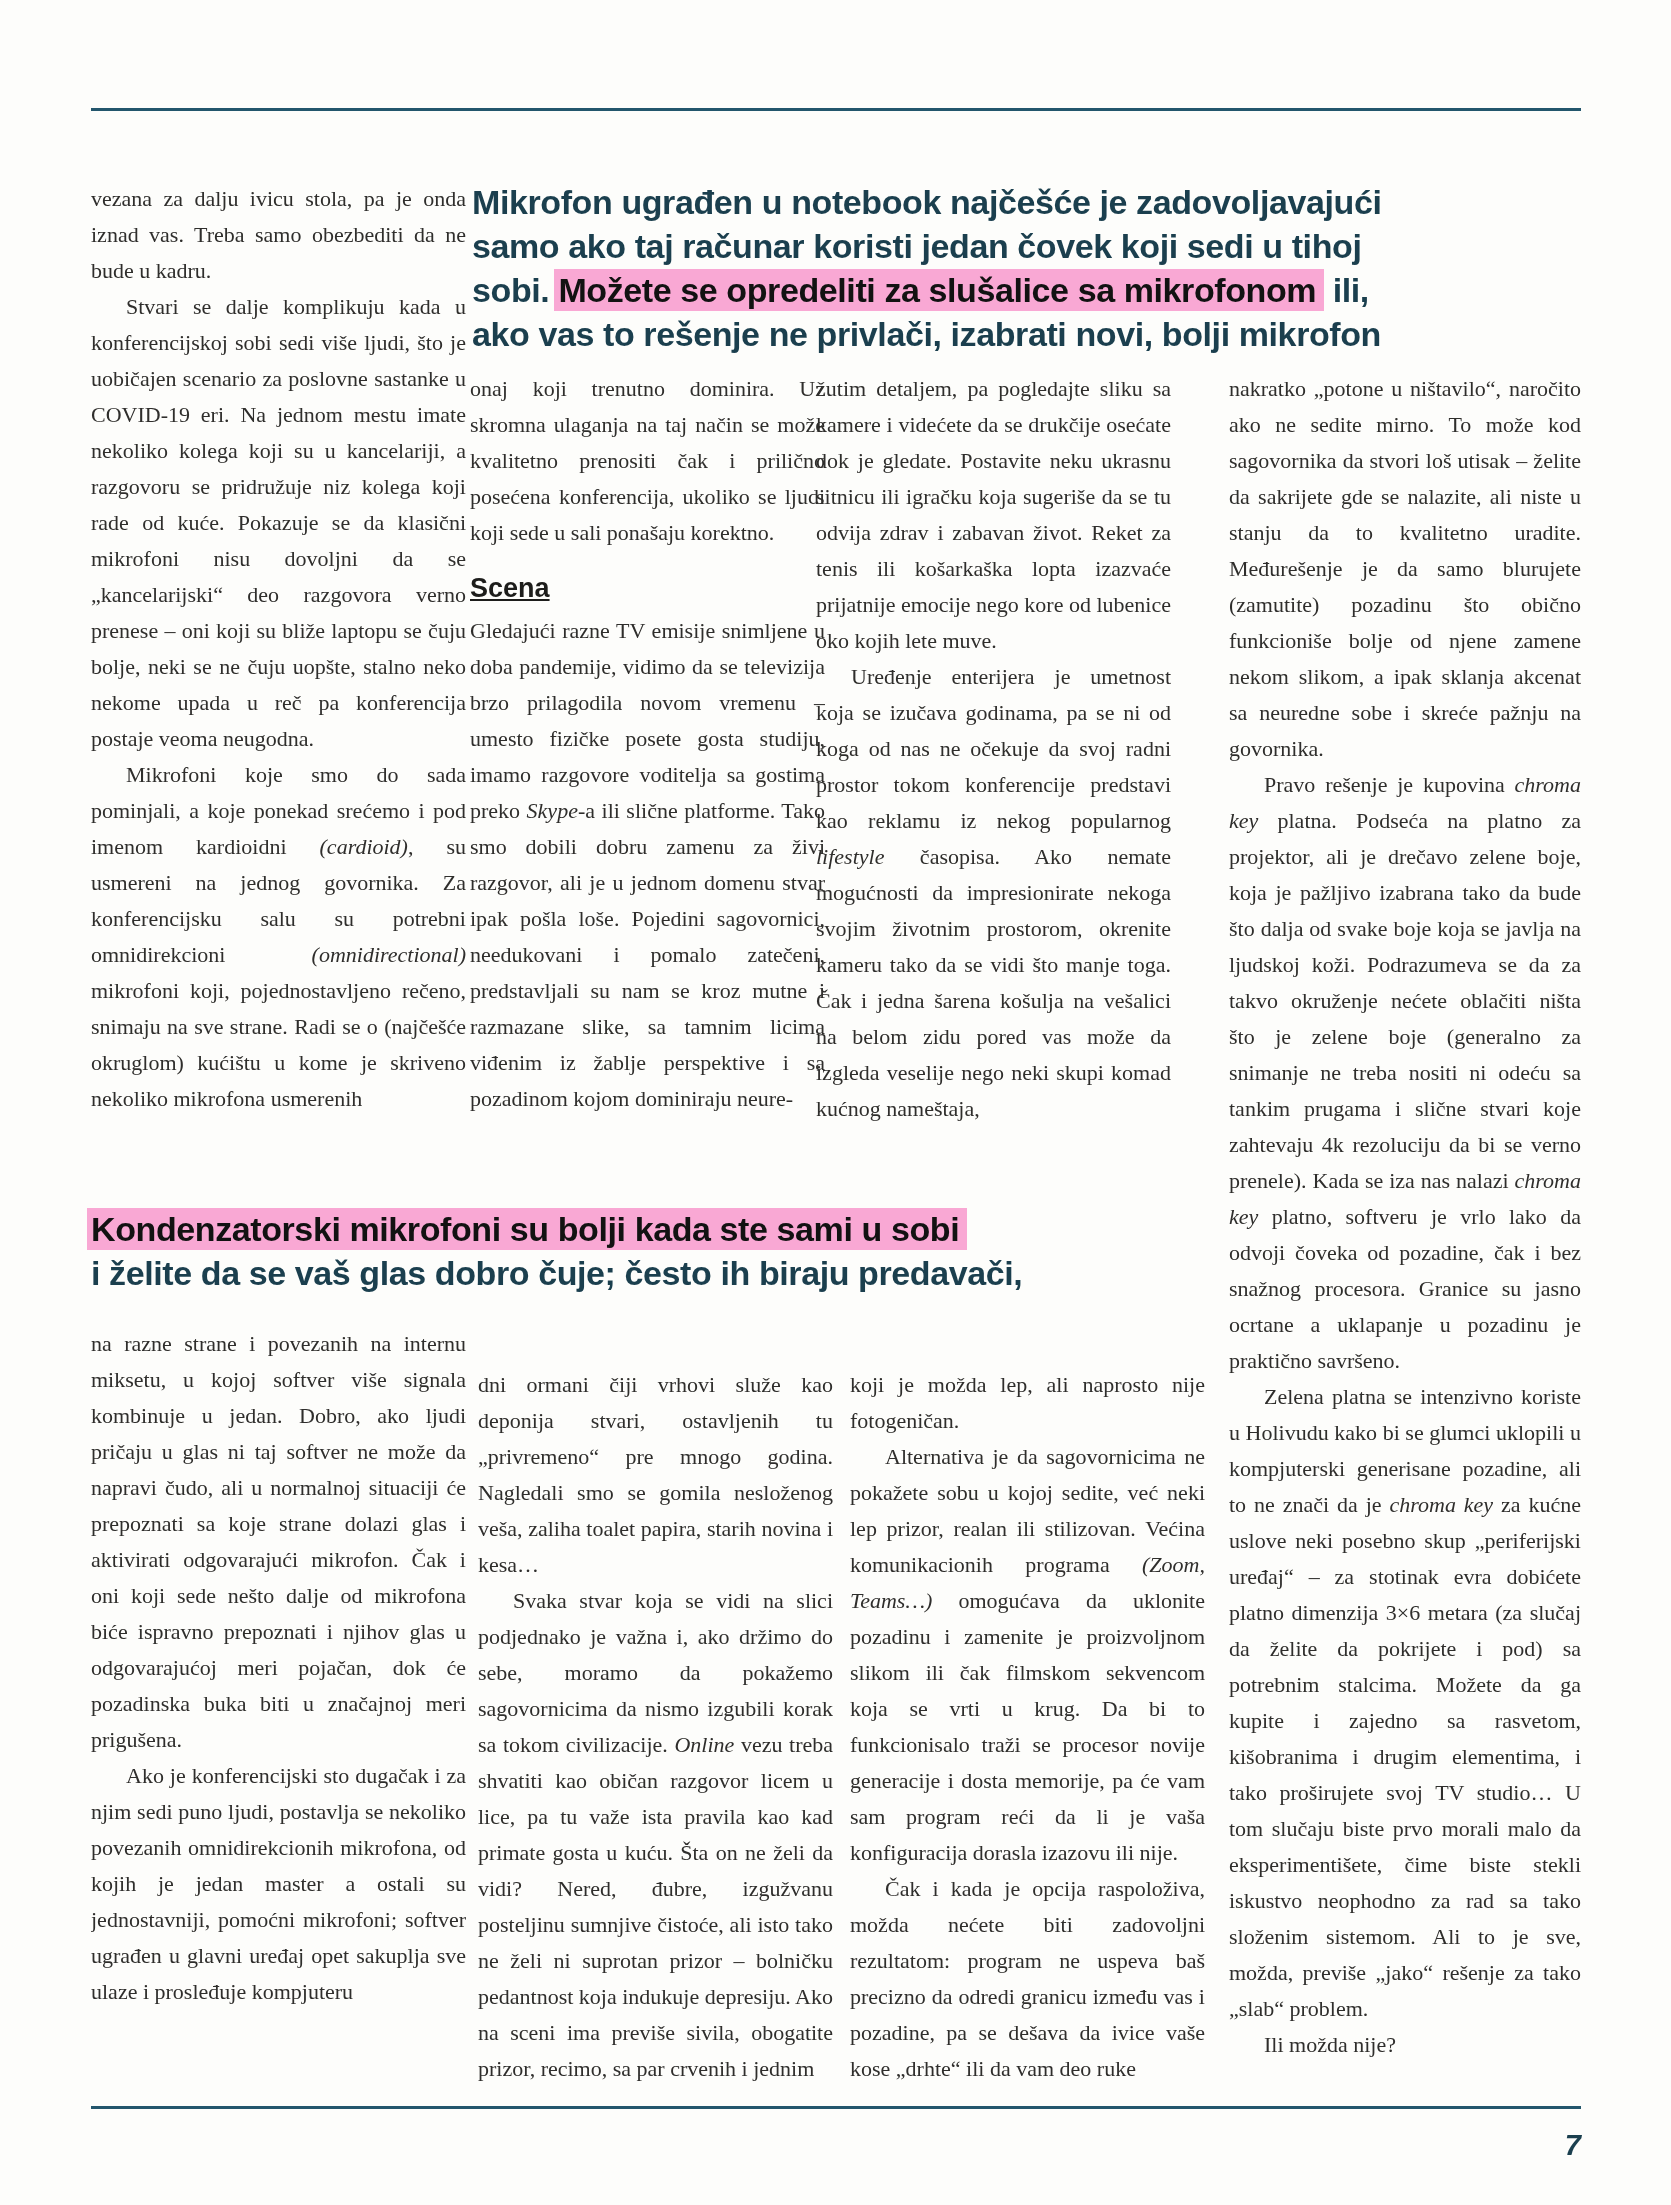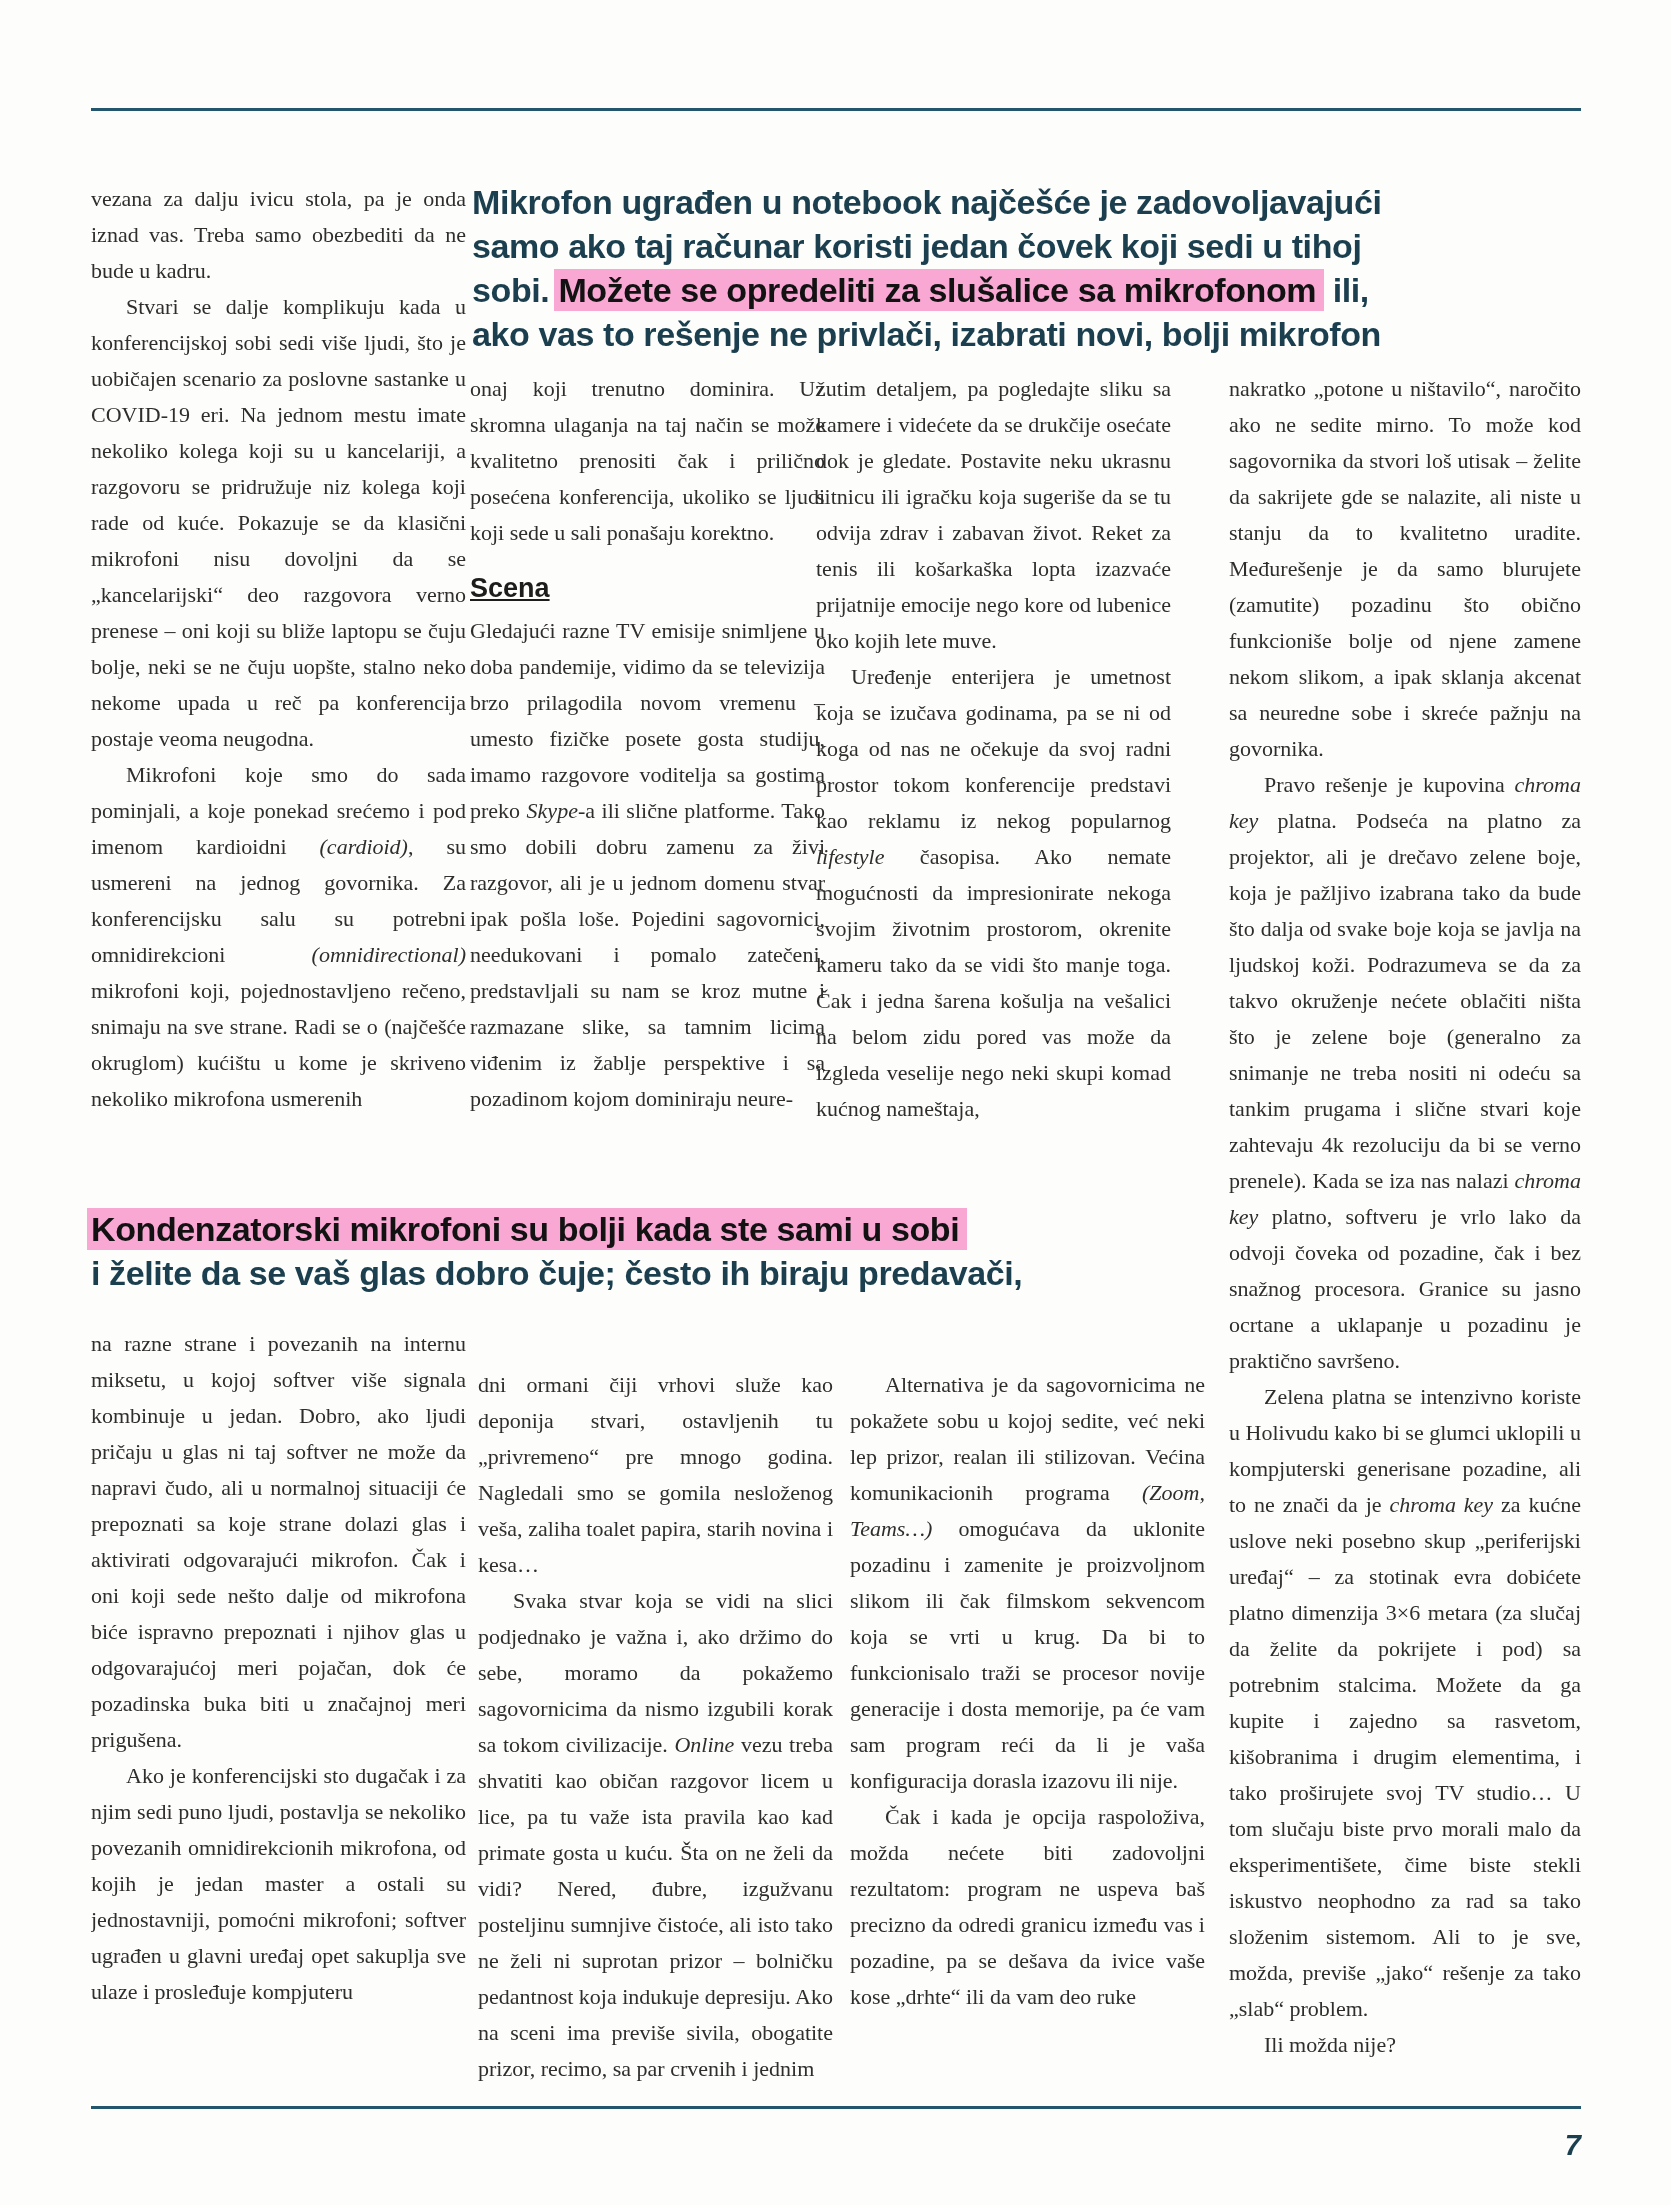--- a/index.html
+++ b/index.html
@@ -91,20 +91,21 @@
 
   <div class="col col-l1">
       <p class="para"><span>na razne strane i povezanih na internu miksetu, u kojoj softver više signala kombinuje u jedan. Dobro, ako ljudi pričaju u glas ni taj softver ne može da napravi čudo, ali u normalnoj situaciji će prepoznati sa koje strane dolazi glas i aktivirati odgovarajući mikrofon. Čak i oni koji sede nešto dalje od mikrofona biće ispravno prepoznati i njihov glas u odgovarajućoj meri pojačan, dok će pozadinska buka biti u značajnoj meri prigušena.</span></p>
       <p class="para ind"><span>Ako je konferencijski sto dugačak i za njim sedi puno ljudi, postavlja se nekoliko povezanih omnidirekcionih mikrofona, od kojih je jedan master a ostali su jednostavniji, pomoćni mikrofoni; softver ugrađen u glavni uređaj opet sakuplja sve ulaze i prosleđuje kompjuteru</span></p>
     </div>
   <div class="col col-l2">
       <p class="para"><span>dni ormani čiji vrhovi služe kao deponija stvari, ostavljenih tu „privremeno“ pre mnogo godina. Nagledali smo se gomila nesloženog veša, zaliha toalet papira, starih novina i kesa…</span></p>
       <p class="para ind"><span>Svaka stvar koja se vidi na slici podjednako je važna i, ako držimo do sebe, moramo da pokažemo sagovornicima da nismo izgubili korak sa tokom civilizacije. </span><span class="it">Online</span><span> vezu treba shvatiti kao običan razgovor licem u lice, pa tu važe ista pravila kao kad primate gosta u kuću. Šta on ne želi da vidi? Nered, đubre, izgužvanu posteljinu sumnjive čistoće, ali isto tako ne želi ni suprotan prizor – bolničku pedantnost koja indukuje depresiju. Ako na sceni ima previše sivila, obogatite prizor, recimo, sa par crvenih i jednim</span></p>
     </div>
   <div class="col col-l3">
+      <p class="para"><span>koji je možda lep, ali naprosto nije fotogeničan.</span></p>
       <p class="para ind"><span>Alternativa je da sagovornicima ne pokažete sobu u kojoj sedite, već neki lep prizor, realan ili stilizovan. Većina komunikacionih programa </span><span class="it">(Zoom, Teams…)</span><span> omogućava da uklonite pozadinu i zamenite je proizvoljnom slikom ili čak filmskom sekvencom koja se vrti u krug. Da bi to funkcionisalo traži se procesor novije generacije i dosta memorije, pa će vam sam program reći da li je vaša konfiguracija dorasla izazovu ili nije.</span></p>
       <p class="para ind"><span>Čak i kada je opcija raspoloživa, možda nećete biti zadovoljni rezultatom: program ne uspeva baš precizno da odredi granicu između vas i pozadine, pa se dešava da ivice vaše kose „drhte“ ili da vam deo ruke</span></p>
     </div>
 
   <div class="rule rule-bottom"></div>
   <div class="page-number">7</div>
 </div>
 
 
 </body></html>

